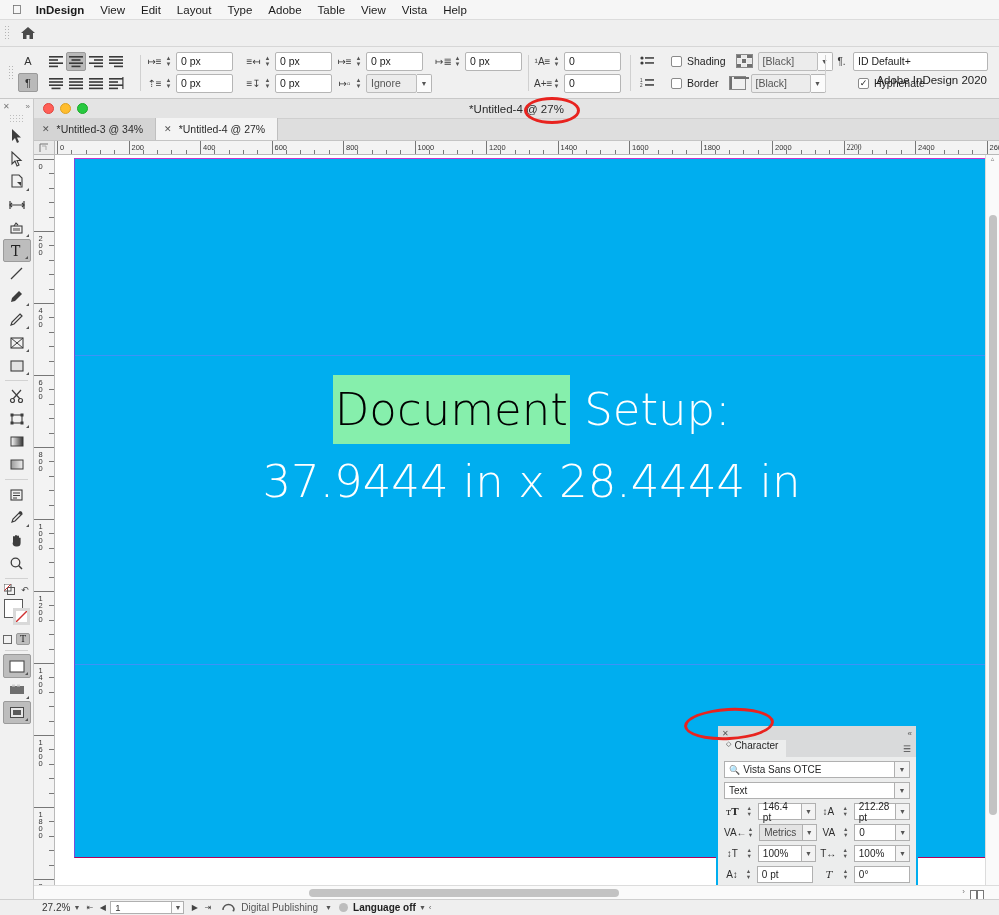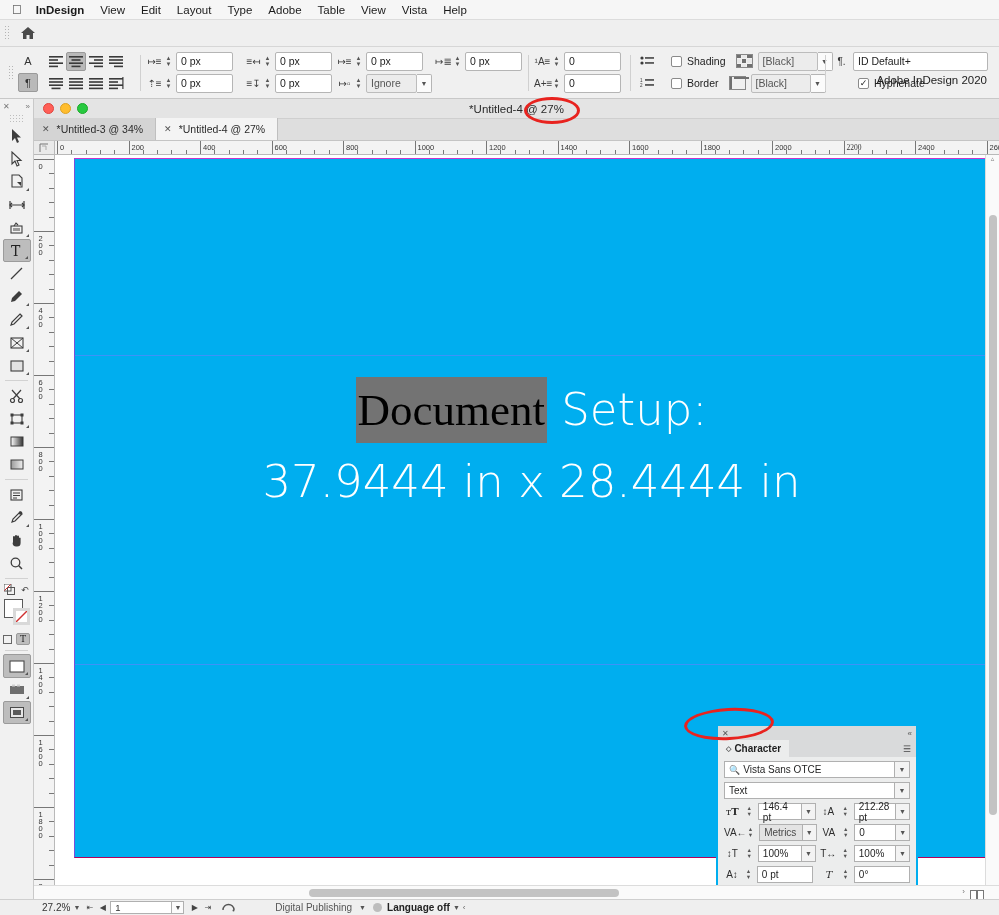--- a/index.html
+++ b/index.html
@@ -155,33 +155,33 @@
     border-bottom:1.5px solid #b5005a;
   }
   .guide { position:absolute; left:0; width:913px; height:1px; background:#6f7bff; opacity:.55; }
 
   #pagetext {
     position:absolute; left:0; top:0; width:913px;
     text-align:center; color:#ffffff;
     font-family:"DejaVu Sans", sans-serif; font-weight:300;
   }
   .tline { font-size:45px; line-height:72px; white-space:nowrap; }
-  .hilite { background:#737373; color:#000000; padding:8px 2px;font-family:Liberation Serif, serif; }
+  .hilite { background:#86efac; color:#000000; padding:8px 2px; }
 
   
   #charpanel {
     position:absolute; left:682px; top:625px; width:202px; height:211px;
     background:#eceded; border:2px solid #00AEEF;
   }
   #cp-top { height:14px; display:flex; align-items:center; justify-content:space-between;
             padding:0 4px; background:#d9dadb; }
   #cp-top .x, #cp-top .cc { font-size:8px; color:#555; }
   #cp-tabrow { height:17px; background:#d9dadb; display:flex; align-items:center; }
-  #cp-tab { height:17px; padding:0 8px; background:#eceded; font-size:10px; font-weight:bold;
-            color:#1f1f1f; display:flex; align-items:center; gap:3px; }
+  #cp-tab { height:17px; padding:0 8px; background:#eceded; font-size:10px; font-weight:normal;
+            color:#1f1f1f; display:flex; gap:3px; }
   #cp-menu { margin-left:auto; margin-right:5px; font-size:9px; color:#444; }
   .cp-body { padding:4px 6px 0 6px; }
   .cp-row { display:flex; align-items:center; margin-bottom:4px; gap:4px; }
   .cp-field {
     height:17px; background:#fff; border:1px solid #b0b0b0;
     display:flex; align-items:center; padding:0 4px; font-size:10px; color:#1f1f1f;
   }
   .cp-field.dis { background:#e3e3e3; color:#4a4a4a; }
   .cp-dd { width:15px; height:17px; border:1px solid #b0b0b0; border-left:none; background:#f3f3f3;
            display:flex; align-items:center; justify-content:center; font-size:7px; color:#555; }
@@ -985,21 +985,21 @@
   <span class="sfield" style="width:62px;margin:0 1px;">1</span>
   <span class="sdd" style="border:1px solid #b0b0b0;background:#fbfbfb;height:13px;margin-left:-2px;">▼</span>
   <span class="navbtn" style="margin-left:4px;">▶</span>
   <span class="navbtn">⇥</span>
   <span style="margin:0 6px 0 8px;">
     <svg width="13" height="11" viewBox="0 0 13 11">
         <path d="M1 9 a5.5 5.5 0 0 1 11 0" fill="none" stroke="#555" stroke-width="1.4"></path>
         <circle cx="11.5" cy="9.5" r="1" fill="#555"></circle>
       </svg>
   </span>
-  <span style="color:#555;margin-left:34px;">Digital Publishing</span>
+  <span style="color:#555;">Digital Publishing</span>
   <span class="sdd" style="margin:0 4px;">▼</span>
   <span style="width:9px;height:9px;border-radius:50%;background:#bdbdbd;margin-right:5px;display:inline-block;"></span>
   <span style="font-weight:bold;color:#222;">Language off</span>
   <span class="sdd">▼</span>
   <span style="font-size:8px;color:#666;">‹</span>
 </div>
 
 <div class="ann" style="left:524px;top:97px;width:56px;height:27px;"></div>
 <div class="ann" style="left:684px;top:708px;width:90px;height:32px;transform:rotate(-3deg);"></div>
 

